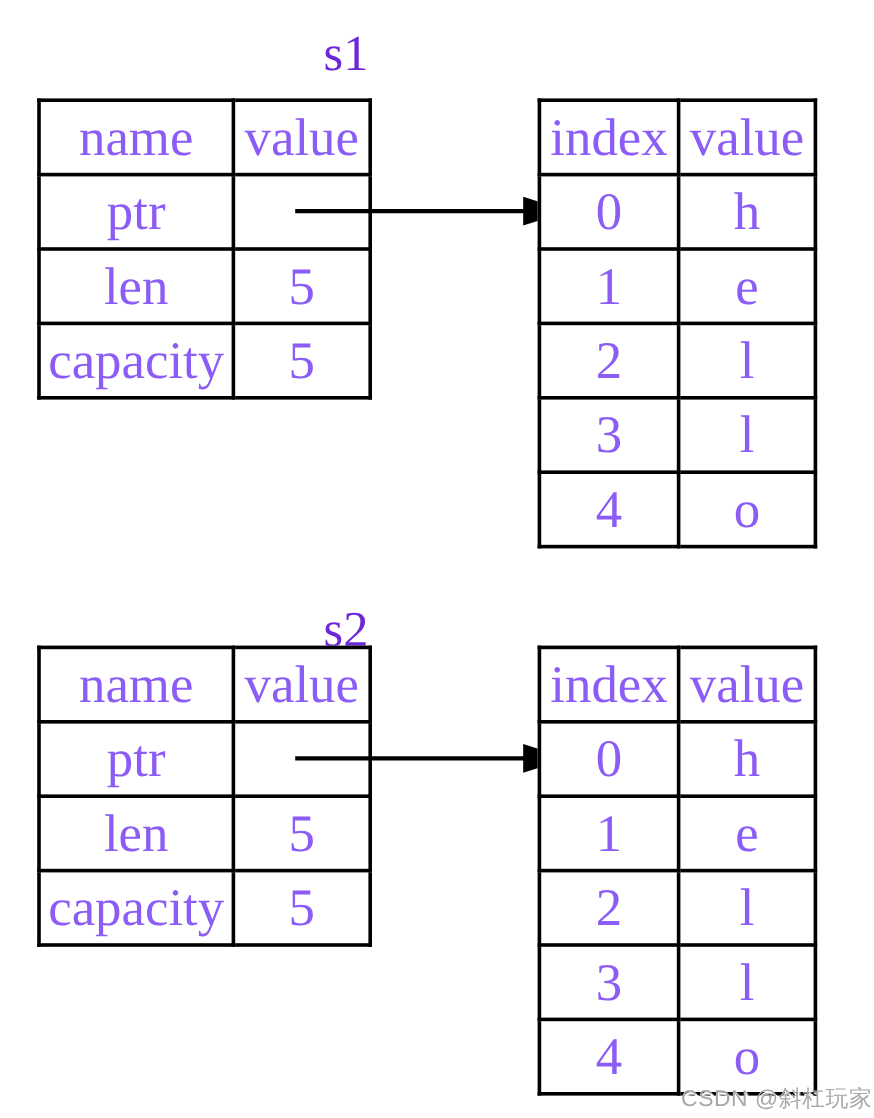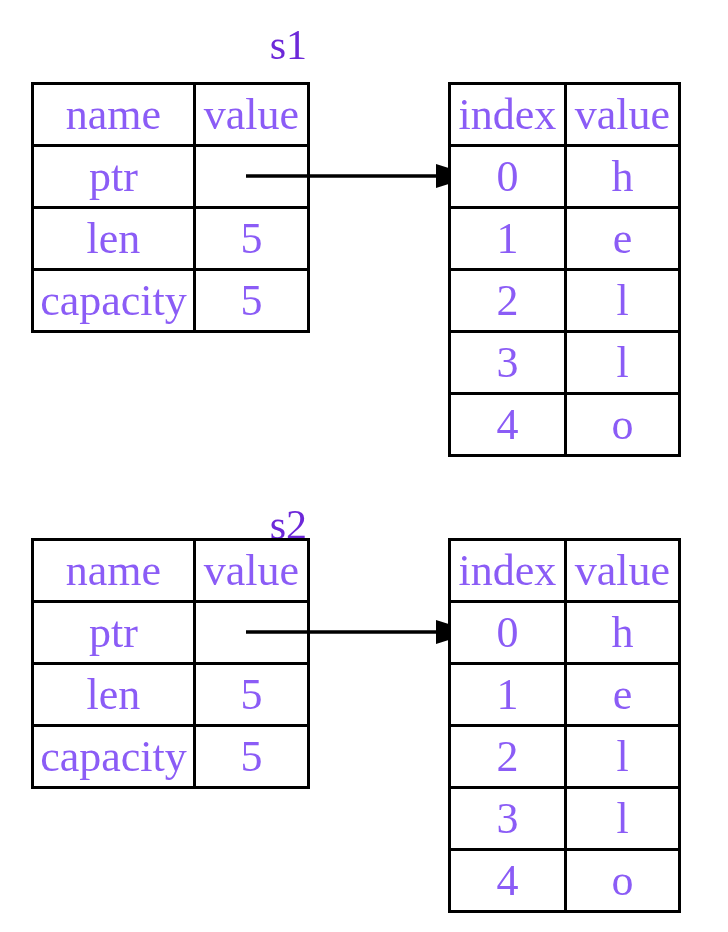--- a/index.html
+++ b/index.html
@@ -194,14 +194,15 @@
       <td>3</td>
       <td>l</td>
     </tr>
     <tr>
       <td>4</td>
       <td>o</td>
     </tr>
   </tbody>
     </table>
 
+  <div class="watermark">CSDN @斜杠玩家</div>
 
 </div>
 
 </body></html>

